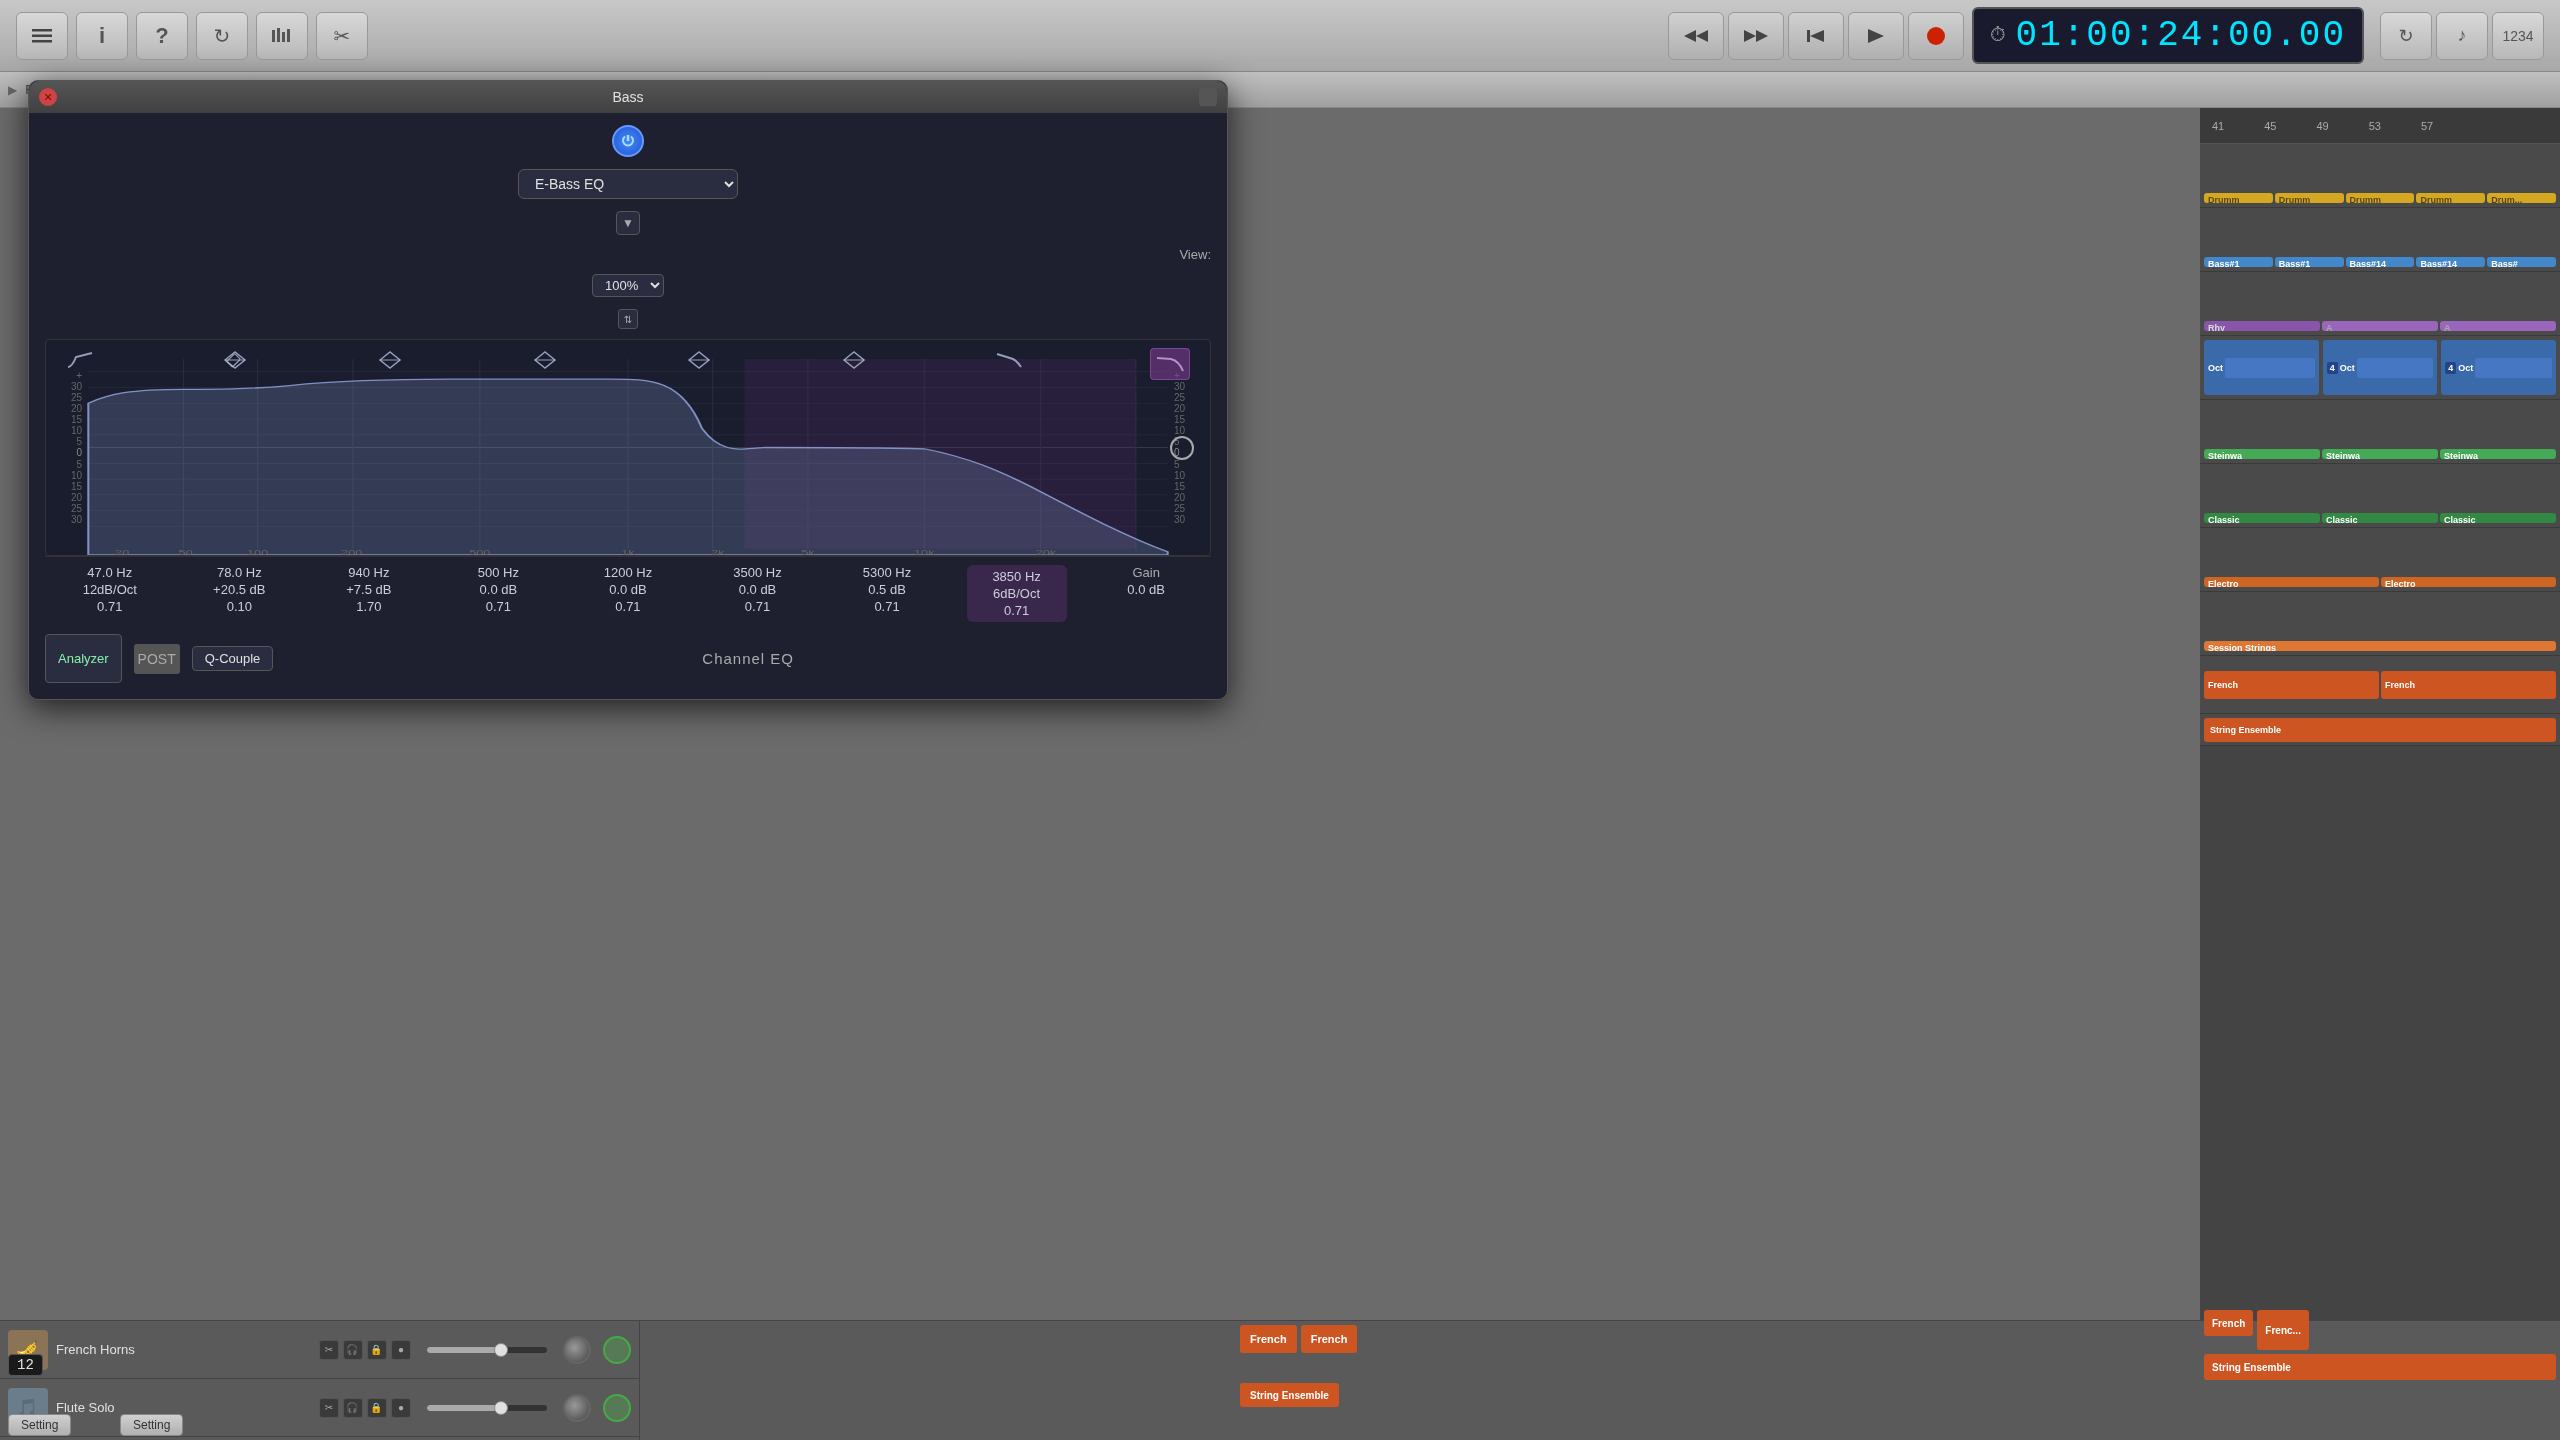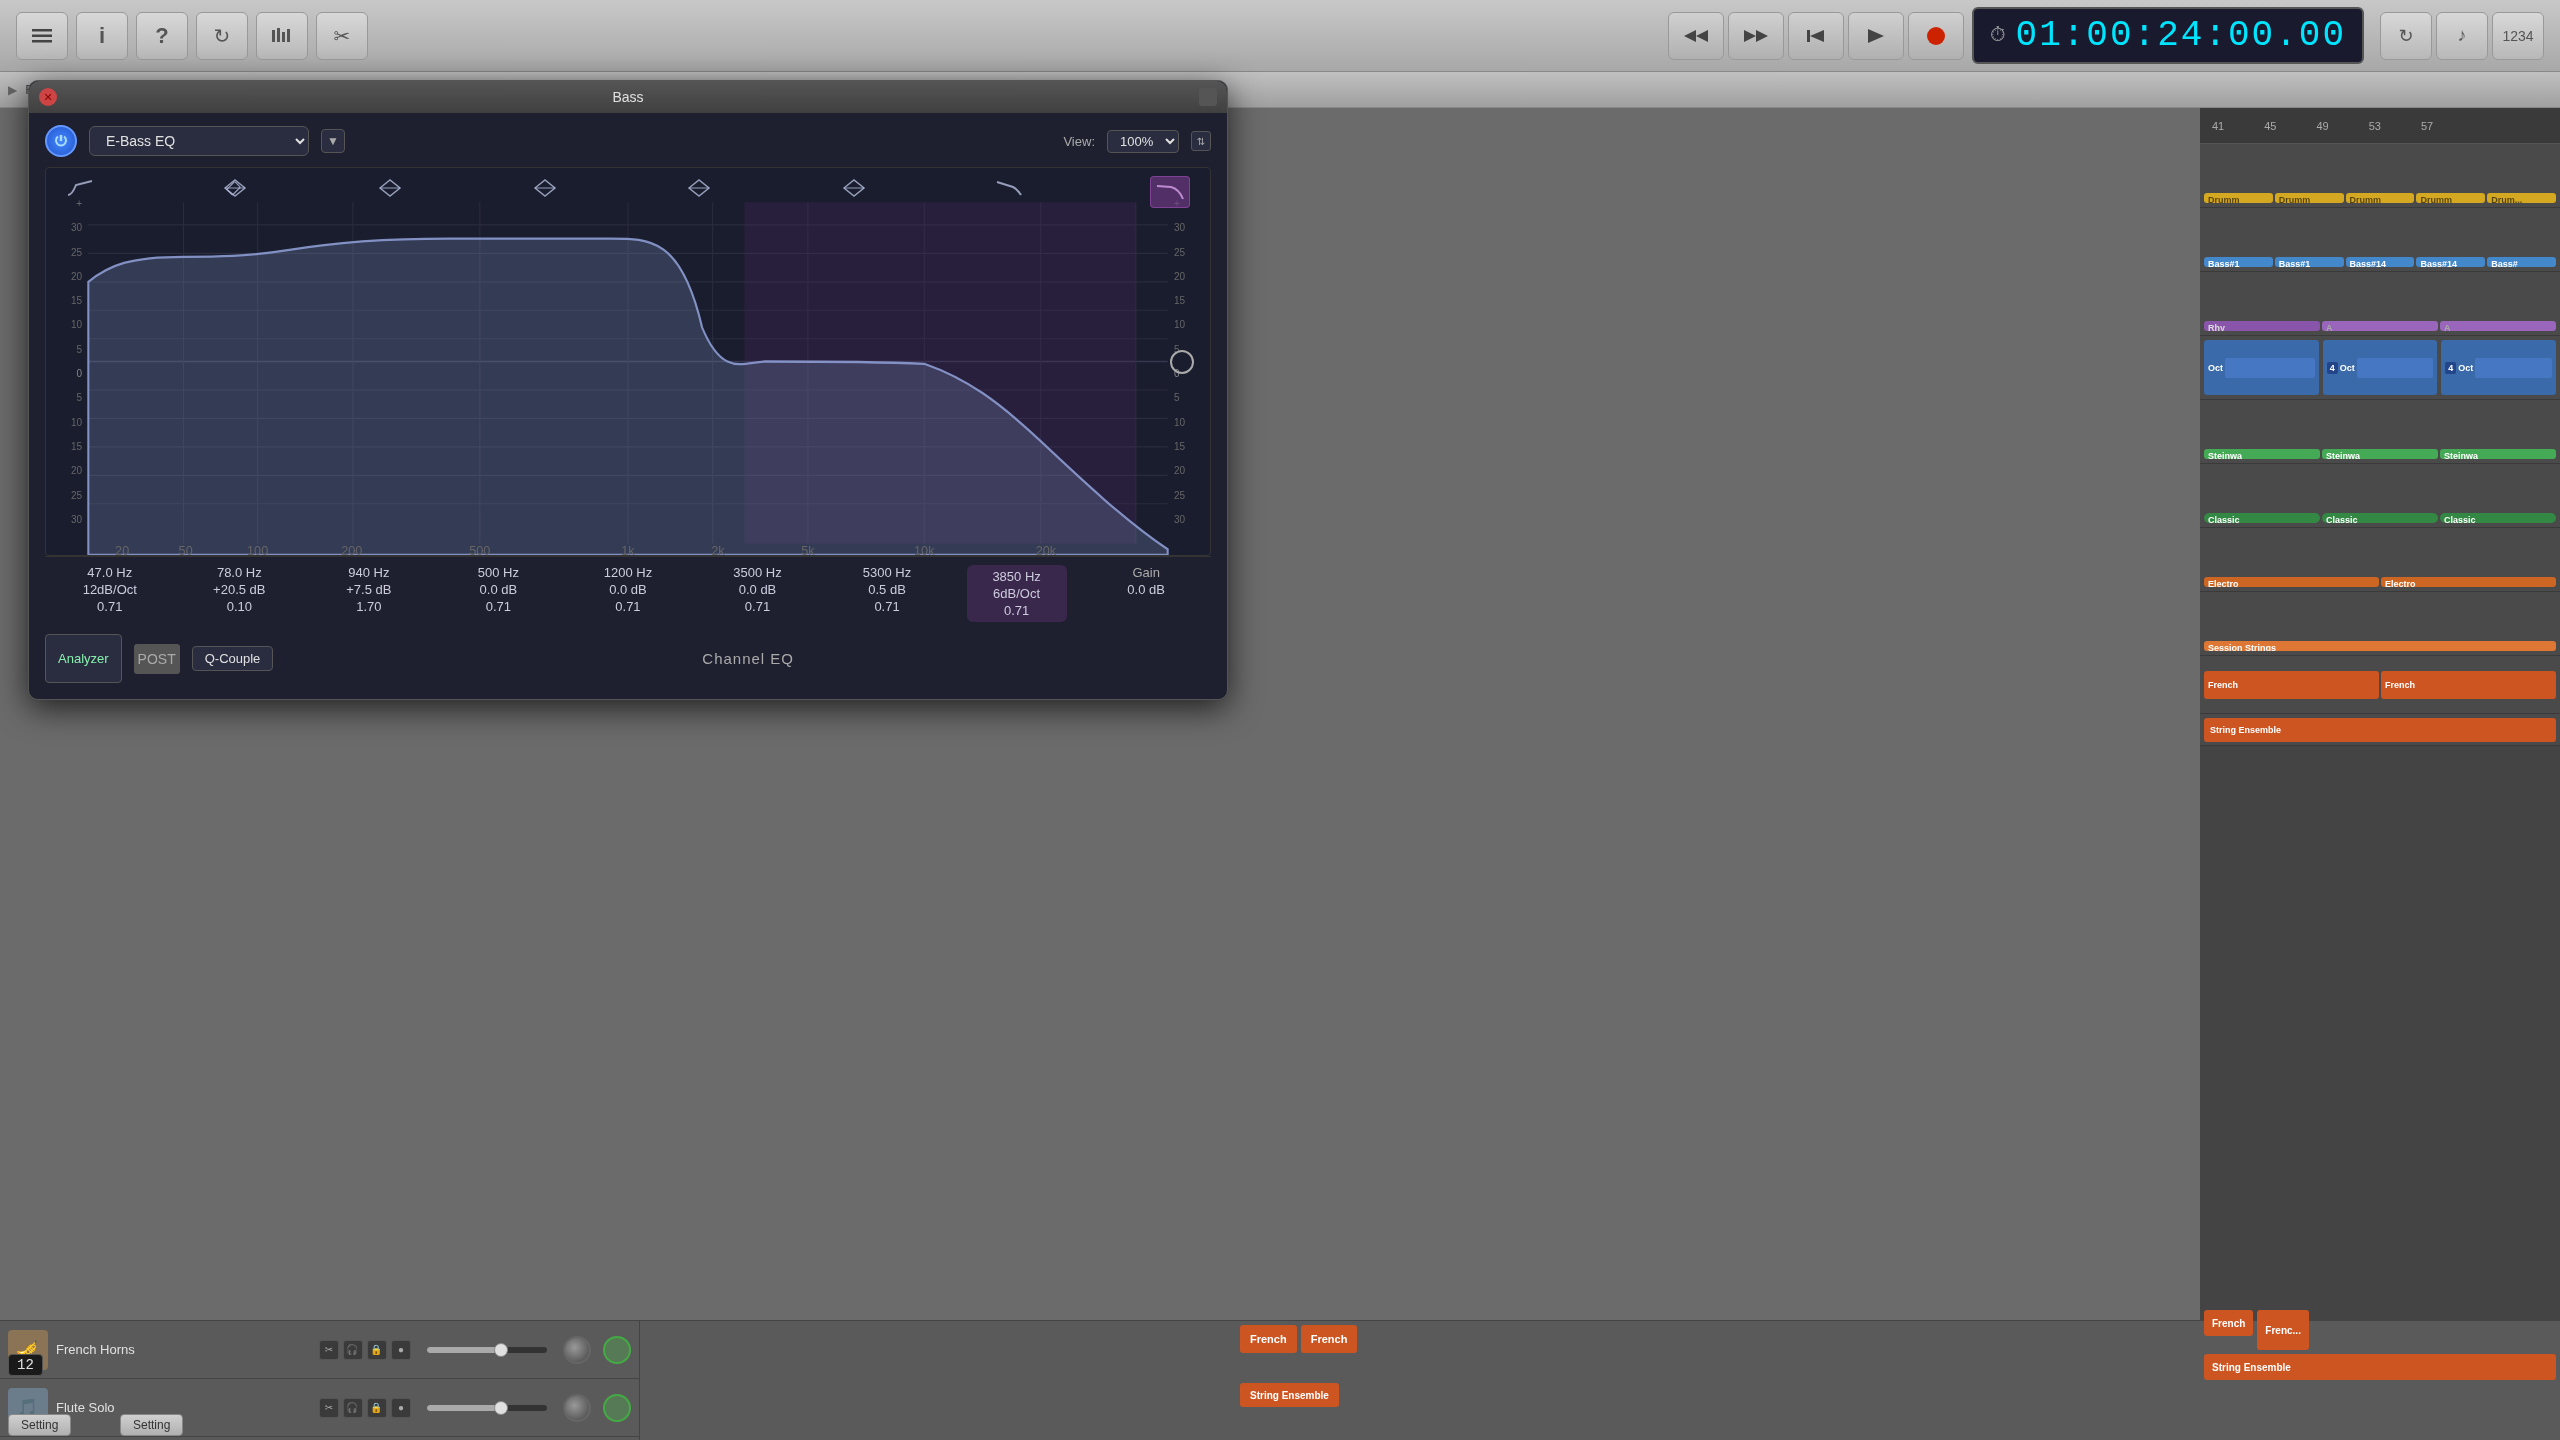--- a/index.html
+++ b/index.html
@@ -172,20 +172,21 @@
       padding: 12px 16px;
       height: calc(100% - 32px);
       display: flex;
       flex-direction: column;
     }
     .eq-header {
       display: flex;
       align-items: center;
       gap: 12px;
       margin-bottom: 10px;
+      flex-direction: column;
     }
     .eq-power-btn {
       width: 32px;
       height: 32px;
       border-radius: 50%;
       background: radial-gradient(circle, #4488ff, #2255cc);
       border: 2px solid #6699ff;
       cursor: pointer;
       display: flex;
       align-items: center;
@@ -400,21 +401,21 @@
       flex-direction: column;
       justify-content: flex-start;
       overflow: hidden;
       position: relative;
       margin-top: 45px;
     }
     .region-block.yellow { background: #d4a820; }
     .region-block.blue { background: #4488cc; color: #fff; }
     .region-block.purple { background: #8855aa; color: #ddd; }
     .region-block.green { background: #44aa55; color: #fff; }
-    .region-block.dark-green { background: #338844; color: #fff; border-radius: 22px; }
+    .region-block.dark-green { background: #338844; color: #fff; }
     .region-block.orange { background: #cc6622; color: #fff; }
     .region-block.orange2 { background: #dd7733; color: #fff; }
 
     
     .ruler {
       height: 36px;
       background: #3a3a3a;
       display: flex;
       align-items: center;
       padding: 0 4px;

